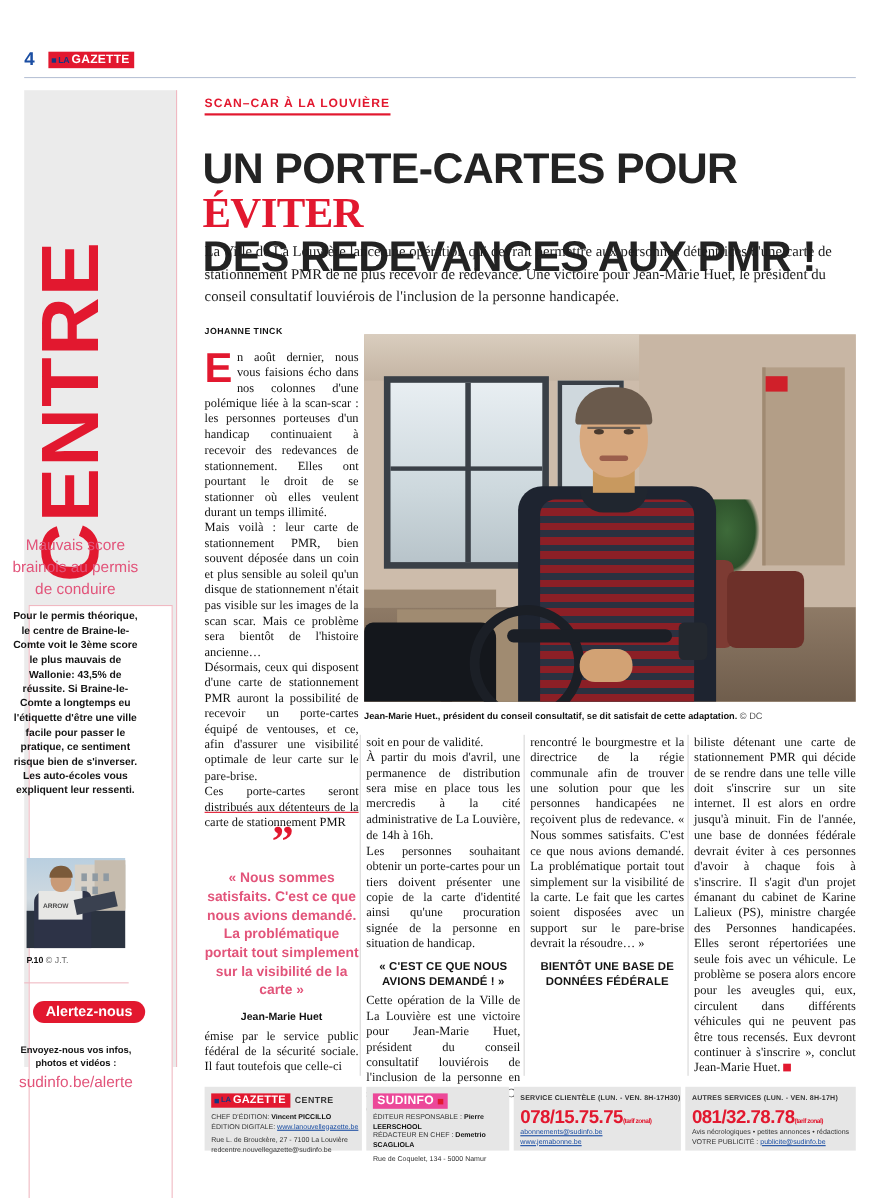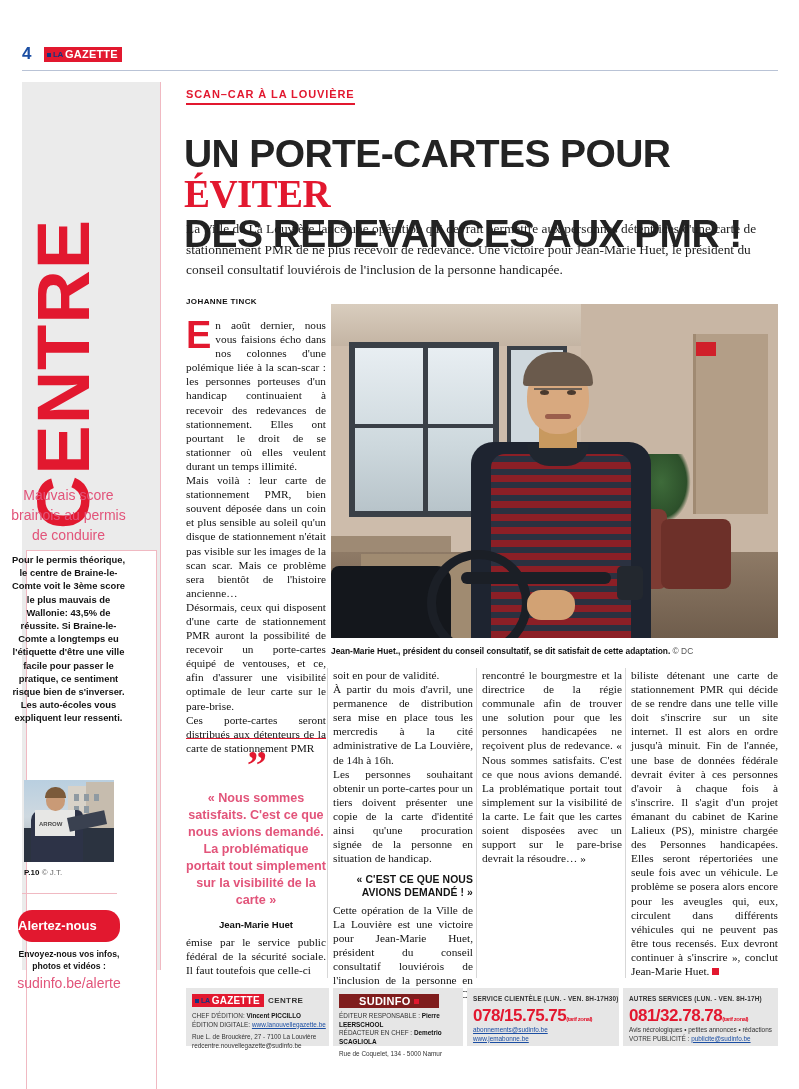--- a/index.html
+++ b/index.html
@@ -48,22 +48,22 @@
   .tp-man-hair{position:absolute;left:21px;top:7px;width:21px;height:11px;border-radius:10px 10px 0 0;background:#7b5a3a;}
   .tp-man-body{position:absolute;left:7px;top:30px;width:52px;height:52px;background:#2d3347;
                border-radius:10px 6px 0 0;}
   .tp-man-shirt{position:absolute;left:11px;top:30px;width:40px;height:26px;background:#e7e7e5;}
   .tp-arm{position:absolute;left:44px;top:34px;width:38px;height:14px;background:#3a4150;transform:rotate(-12deg);}
   .tp-logo{position:absolute;left:15px;top:41px;font:700 6px/7px "Liberation Sans",sans-serif;color:#4a4a4a;}
   .teaser-credit{position:absolute;left:24px;top:868px;
                  font:700 8px/10px "Liberation Sans",sans-serif;color:#111;}
   .teaser-credit .c{font-weight:400;color:#666;}
   .rail-div{position:absolute;left:22px;top:893px;width:95px;height:1px;background:#f0b9c2;}
-  .alert-pill{position:absolute;left:18px;top:910px;width:102px;height:32px;border-radius:14px;
-              background:#e2182f;display:flex;align-items:center;justify-content:flex-start;}
+  .alert-pill{position:absolute;left:30px;top:910px;width:102px;height:20px;border-radius:14px;
+              background:#e2182f;display:flex;align-items:center;justify-content:center;}
   .alert-pill span{font:700 13px/14px "Liberation Sans",sans-serif;color:#fff;}
   .alert-sub{position:absolute;left:12px;top:948px;width:114px;text-align:center;
              font:700 8.6px/12px "Liberation Sans",sans-serif;color:#141414;}
   .alert-url{position:absolute;left:8px;top:975px;width:122px;text-align:center;
              font:400 14px/16px "Liberation Sans",sans-serif;color:#e2547a;}
 
   
   .kicker{position:absolute;left:186px;top:88px;font:700 11px/13px "Liberation Sans",sans-serif;
           color:#e2182f;letter-spacing:.9px;border-bottom:2px solid #e2182f;padding-bottom:2px;}
   .headline{position:absolute;left:184px;top:108px;width:596px;
@@ -119,21 +119,21 @@
   
   .col{position:absolute;font:400 11.3px/14.1px "Liberation Serif",serif;color:#121212;text-align:justify;}
   .col p{margin:0;}
   .col1{left:186px;top:318px;width:140px;}
   .col2{left:333px;top:668px;width:140px;}
   .col3{left:482px;top:668px;width:140px;}
   .col4{left:631px;top:668px;width:147px;}
   .dropcap{float:left;font:800 38px/30px "Liberation Sans",sans-serif;color:#e2182f;
            margin:2px 4px 0 0;}
   .subhead{font:800 10.4px/12.6px "Liberation Sans",sans-serif;color:#141414;
-           margin:9px 0 3px 0;letter-spacing:.1px;text-align:right;}
+           margin:9px 0 3px 0;letter-spacing:.1px;text-align:center;}
   .endmark{display:inline-block;width:7px;height:7px;background:#e2182f;margin-left:3px;}
   .col-rule{position:absolute;width:1px;background:#d7d7d7;}
 
   
   .pq{position:absolute;left:186px;top:750px;width:140px;}
   .pq-top{position:absolute;left:186px;top:738px;width:140px;height:1px;background:#e2182f;}
   .pq-marks{text-align:center;font:800 40px/30px "Liberation Serif",serif;color:#e2182f;letter-spacing:-2px;}
   .pq-text{margin-top:10px;text-align:center;font:700 12.6px/17px "Liberation Sans",sans-serif;color:#e2547a;}
   .pq-name{margin-top:10px;text-align:center;font:700 9.6px/12px "Liberation Sans",sans-serif;color:#111;}
   .pq-role{margin-top:3px;text-align:center;font:400 8.4px/11px "Liberation Sans",sans-serif;
@@ -143,22 +143,22 @@
   .foot{position:absolute;top:988px;height:58px;background:#e6e6e6;}
   .f1{left:186px;width:143px;}
   .f2{left:333px;width:130px;}
   .f3{left:467px;width:152px;}
   .f4{left:623px;width:155px;}
   .f-gaz{position:absolute;left:6px;top:6px;height:13px;background:#e2182f;
          display:flex;align-items:center;padding:0 4px 0 3px;gap:2px;}
   .f-gaz .mh-la{font-size:7px;}
   .f-gaz .mh-gz{font-size:10px;}
   .f-centre{position:absolute;left:82px;top:8px;font:700 8px/10px "Liberation Sans",sans-serif;color:#333;letter-spacing:.4px;}
-  .f-sud{position:absolute;left:6px;top:6px;height:14px;background:#7f1d1d;display:flex;align-items:center;
-         padding:0 20px;gap:3px;}
+  .f-sud{position:absolute;left:6px;top:6px;height:14px;background:#ec4899;display:flex;align-items:center;
+         padding:0 4px;gap:3px;}
   .f-sud span{font:700 11px/12px "Liberation Sans",sans-serif;color:#fff;letter-spacing:.3px;}
   .f-sud .dot{width:5px;height:5px;background:#e2182f;display:inline-block;}
   .f-lines{position:absolute;left:6px;top:24px;width:94%;
            font:400 6.4px/8.6px "Liberation Sans",sans-serif;color:#333;}
   .f-lines b{font-weight:700;color:#111;}
   .f-lines .lnk{color:#1b4ea3;text-decoration:underline;}
   .f-lines .gap{display:block;height:4px;}
   .f-head{position:absolute;left:6px;top:7px;font:700 6.4px/8px "Liberation Sans",sans-serif;color:#333;letter-spacing:.2px;}
   .f-phone{position:absolute;left:6px;top:18px;font:800 17px/19px "Liberation Sans",sans-serif;color:#e2182f;letter-spacing:-.5px;}
   .f-tarif{font:700 6px/8px "Liberation Sans",sans-serif;color:#e2182f;}
@@ -292,20 +292,21 @@
   <div class="col col2">
     <p>soit en pour de validité.</p>
     <p>À partir du mois d'avril, une permanence de distribution sera mise en place tous les mercredis à la cité administrative de La Louvière, de 14h à 16h.</p>
     <p>Les personnes souhaitant obtenir un porte-cartes pour un tiers doivent présenter une copie de la carte d'identité ainsi qu'une procuration signée de la personne en situation de handicap.</p>
     <h3 class="subhead">« C'EST CE QUE NOUS AVIONS DEMANDÉ ! »</h3>
     <p>Cette opération de la Ville de La Louvière est une victoire pour Jean-Marie Huet, président du conseil consultatif louviérois de l'inclusion de la personne en situation de handicap… Ce dernier avait</p>
   </div>
 
   <div class="col col3">
     <p>rencontré le bourgmestre et la directrice de la régie communale afin de trouver une solution pour que les personnes handicapées ne reçoivent plus de redevance. « Nous sommes satisfaits. C'est ce que nous avions demandé. La problématique portait tout simplement sur la visibilité de la carte. Le fait que les cartes soient disposées avec un support sur le pare-brise devrait la résoudre… »</p>
+    <h3 class="subhead">BIENTÔT UNE BASE DE DONNÉES FÉDÉRALE</h3>
   </div>
 
   <div class="col col4">
     <p><span>biliste détenant une carte de stationnement PMR qui décide de se rendre dans une telle ville doit s'inscrire sur un site internet. Il est alors en ordre jusqu'à minuit. Fin de l'année, une base de données fédérale devrait éviter à ces personnes d'avoir à chaque fois à s'inscrire. Il s'agit d'un projet émanant du cabinet de Karine Lalieux (PS), ministre chargée des Personnes handicapées. Elles seront répertoriées une seule fois avec un véhicule. Le problème se posera alors encore pour les aveugles qui, eux, circulent dans différents véhicules qui ne peuvent pas être tous recensés. Eux devront continuer à s'inscrire », conclut Jean-Marie Huet.</span><span class="endmark"></span></p>
   </div>
 
   <div class="col-rule" style="left:327px;top:668px;height:310px;"></div>
   <div class="col-rule" style="left:476px;top:668px;height:310px;"></div>
   <div class="col-rule" style="left:625px;top:668px;height:310px;"></div>
 

